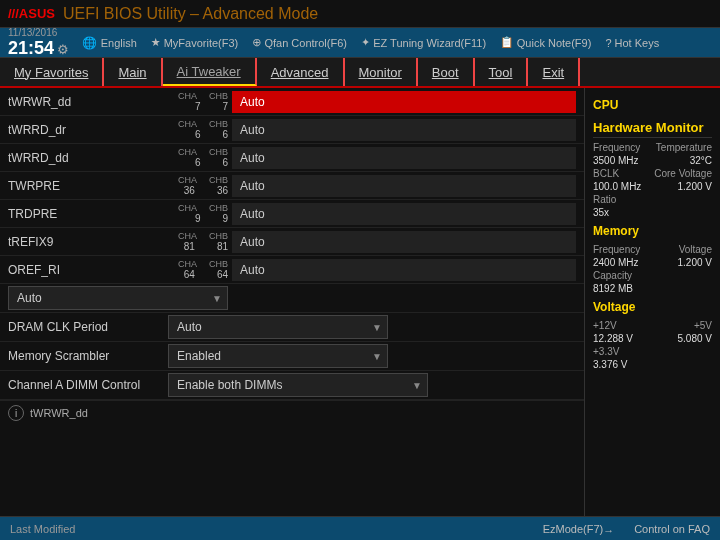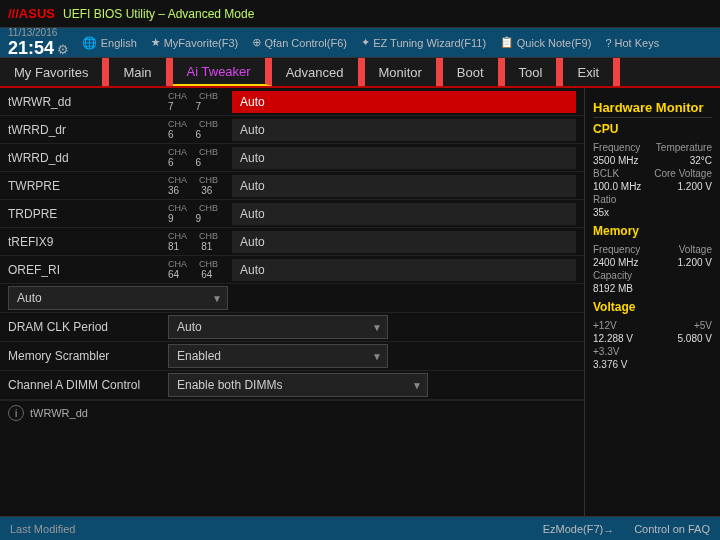--- a/index.html
+++ b/index.html
@@ -53,23 +53,24 @@
       align-items: stretch;
       border-bottom: 2px solid #b00;
     }
     .nav-item {
       padding: 0 14px;
       display: flex;
       align-items: center;
       cursor: pointer;
       font-size: 13px;
       color: #ccc;
-      border-right: 7px solid #ef4444;
-    }
-    .nav-item.active { color: #d946ef; border-bottom: 2px solid #ffd700; }
+      border-right: 2px solid #ef4444;
+      text-decoration: underline;
+    }
+    .nav-item.active { color: #a3a3a3; border-bottom: 2px solid #ffd700; }
 
     
     #main {
       display: flex;
       height: calc(540px - 28px - 30px - 30px - 24px);
     }
 
     
     #left-panel {
       flex: 1;
@@ -94,21 +95,21 @@
     }
     .row-channels {
       display: flex;
       flex-direction: column;
       font-size: 9px;
       color: #999;
       margin-right: 4px;
       width: 60px;
       flex-shrink: 0;
     }
-    .chan-pair { display: flex; gap: 12px; }
+    .chan-pair { display: flex; gap: 12px; justify-content: flex-end; }
     .row-value {
       flex: 1;
       background: #c00;
       color: #fff;
       padding: 2px 8px;
       font-size: 12px;
       min-height: 22px;
       display: flex;
       align-items: center;
     }
@@ -209,21 +210,21 @@
     #left-panel::-webkit-scrollbar-track { background: #111; }
     #left-panel::-webkit-scrollbar-thumb { background: #444; }
   </style>
 </head>
 <body>
 
 <div id="topbar">
   <span id="logo">
     <span style="color:#e00">///</span><span>ASUS</span>
   </span>
-  <span style="color:#bef264;font-size:12px;">UEFI BIOS Utility – Advanced Mode</span>
+  <span style="color:#a16207;font-size:16px;">UEFI BIOS Utility – Advanced Mode</span>
 </div>
 
 <div id="toolbar">
   <span>
     <span style="font-size:10px;color:#999;display:block;">11/13/2016</span>
     <span style="font-size:18px;color:#fff;font-weight:bold;">21:54</span>
     <span style="font-size:13px;color:#aaa;">⚙</span>
   </span>
   <span class="toolbar-item">
     <span style="font-size:12px;">🌐</span>
@@ -419,23 +420,23 @@
     </div>
 
     <div id="info-row">
       <div class="info-icon">i</div>
       <span class="info-text">tWRWR_dd</span>
     </div>
 
   </div>
 
   <div id="right-panel">
+    <div class="hw-section-title" style="color:#ffd700;font-size:12px;font-weight:bold;margin-top:4px;border-bottom:none;">CPU</div>
+
     <div class="hw-section-title">Hardware Monitor</div>
-
-    <div class="hw-section-title" style="color:#ffd700;font-size:12px;font-weight:bold;margin-top:4px;border-bottom:none;">CPU</div>
     <div class="hw-row">
       <span class="hw-label">Frequency</span>
       <span class="hw-label">Temperature</span>
     </div>
     <div class="hw-row">
       <span class="hw-value">3500 MHz</span>
       <span class="hw-value">32°C</span>
     </div>
     <div class="hw-row">
       <span class="hw-label">BCLK</span>

